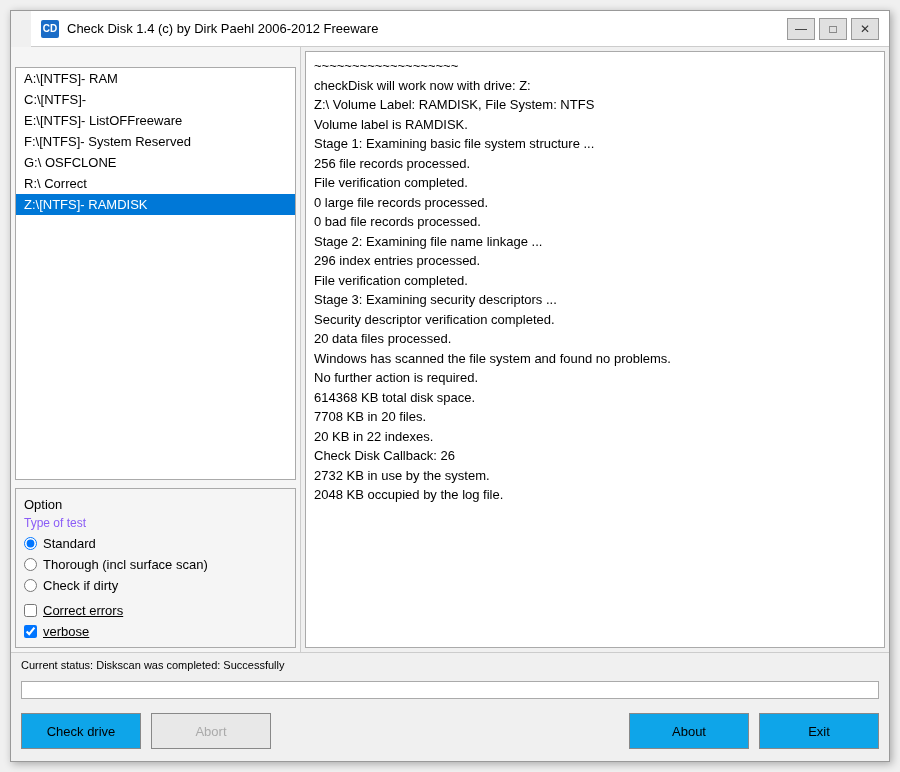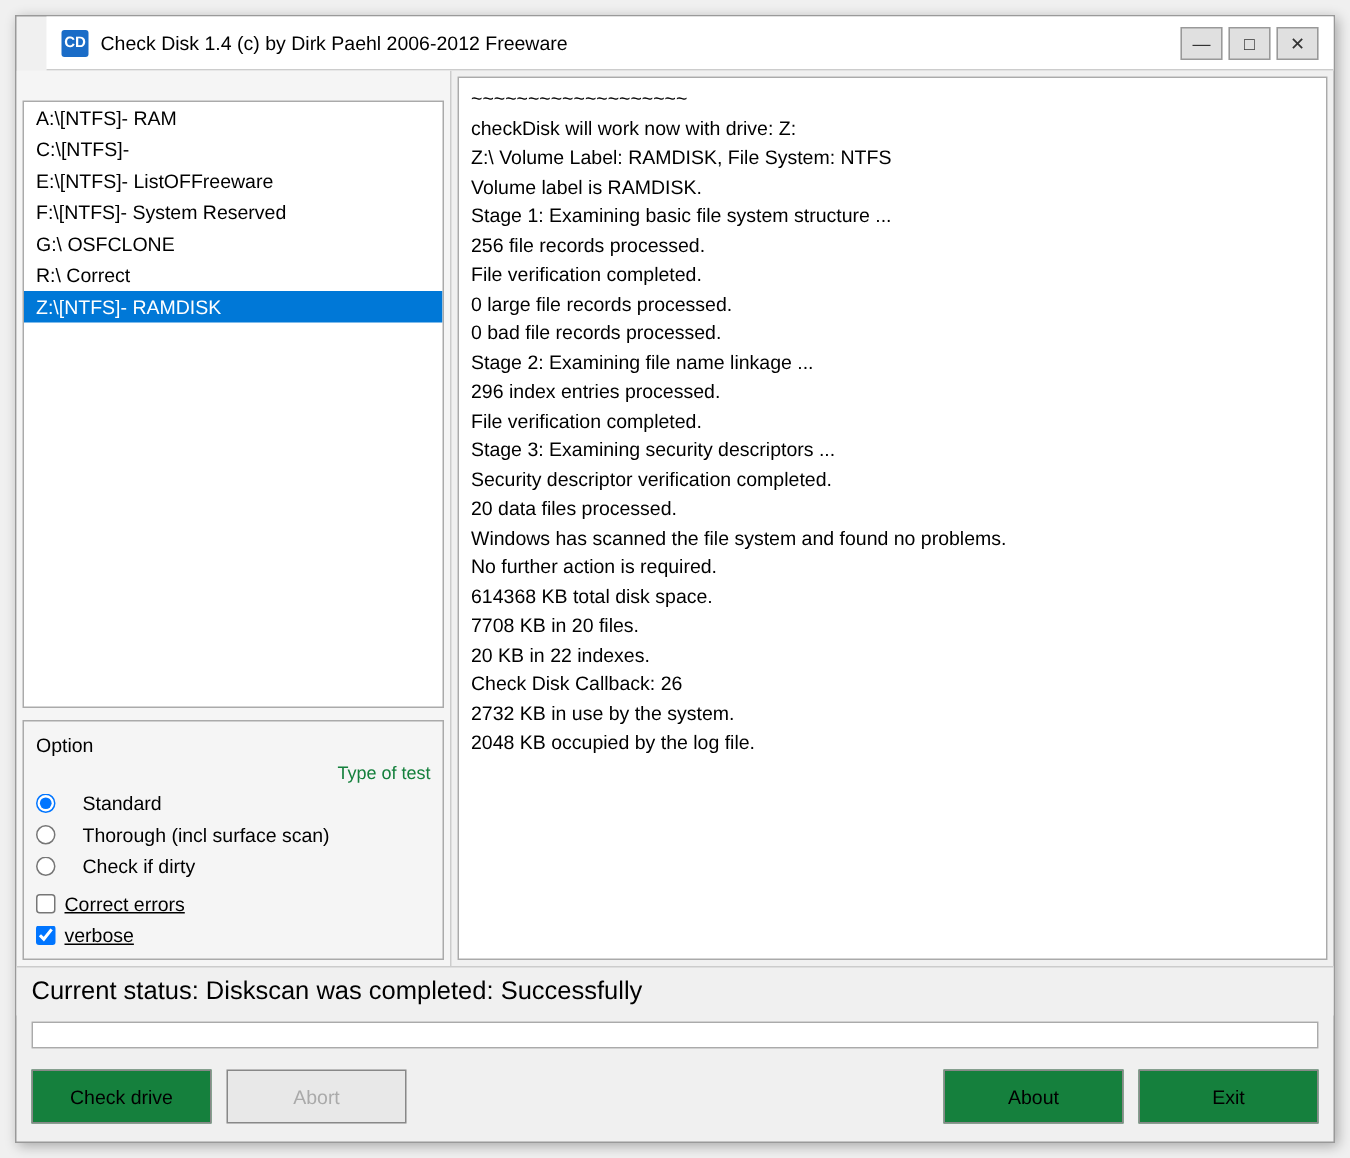--- a/index.html
+++ b/index.html
@@ -112,34 +112,33 @@
       padding: 8px;
       background: #f5f5f5;
     }
     .options-title-section {
       font-size: 13px;
       color: #000;
       margin-bottom: 4px;
     }
     .options-subtitle {
       font-size: 12px;
-      color: #15803d;
+      color: #8b5cf6;
       margin-bottom: 6px;
-      text-align: right;
     }
     .radio-group {
       display: flex;
       flex-direction: column;
       gap: 6px;
       margin-bottom: 10px;
     }
     .radio-item {
       display: flex;
       align-items: center;
-      gap: 18px;
+      gap: 6px;
       font-size: 13px;
       cursor: pointer;
     }
     .radio-item input[type="radio"] {
       cursor: pointer;
     }
     .checkbox-group {
       display: flex;
       flex-direction: column;
       gap: 6px;
@@ -176,21 +175,21 @@
       color: #000;
       font-family: 'Segoe UI', Tahoma, sans-serif;
     }
     .log-line {
       white-space: nowrap;
     }
 
     
     .status-bar {
       padding: 6px 10px;
-      font-size: 17px;
+      font-size: 11px;
       color: #000;
       background: #f0f0f0;
       border-top: 1px solid #ccc;
     }
 
     
     .progress-area {
       padding: 4px 10px 6px 10px;
     }
     .progress-bar-container {
@@ -209,21 +208,21 @@
     .button-bar {
       display: flex;
       gap: 10px;
       padding: 8px 10px 12px 10px;
       align-items: center;
     }
     .btn {
       height: 36px;
       min-width: 120px;
       border: 1px solid #888;
-      background: #15803d;
+      background: #0ea5e9;
       cursor: pointer;
       font-size: 13px;
       color: #000;
       display: flex;
       align-items: center;
       justify-content: center;
       padding: 0 16px;
     }
     .btn:disabled, .btn.disabled {
       color: #aaa;

